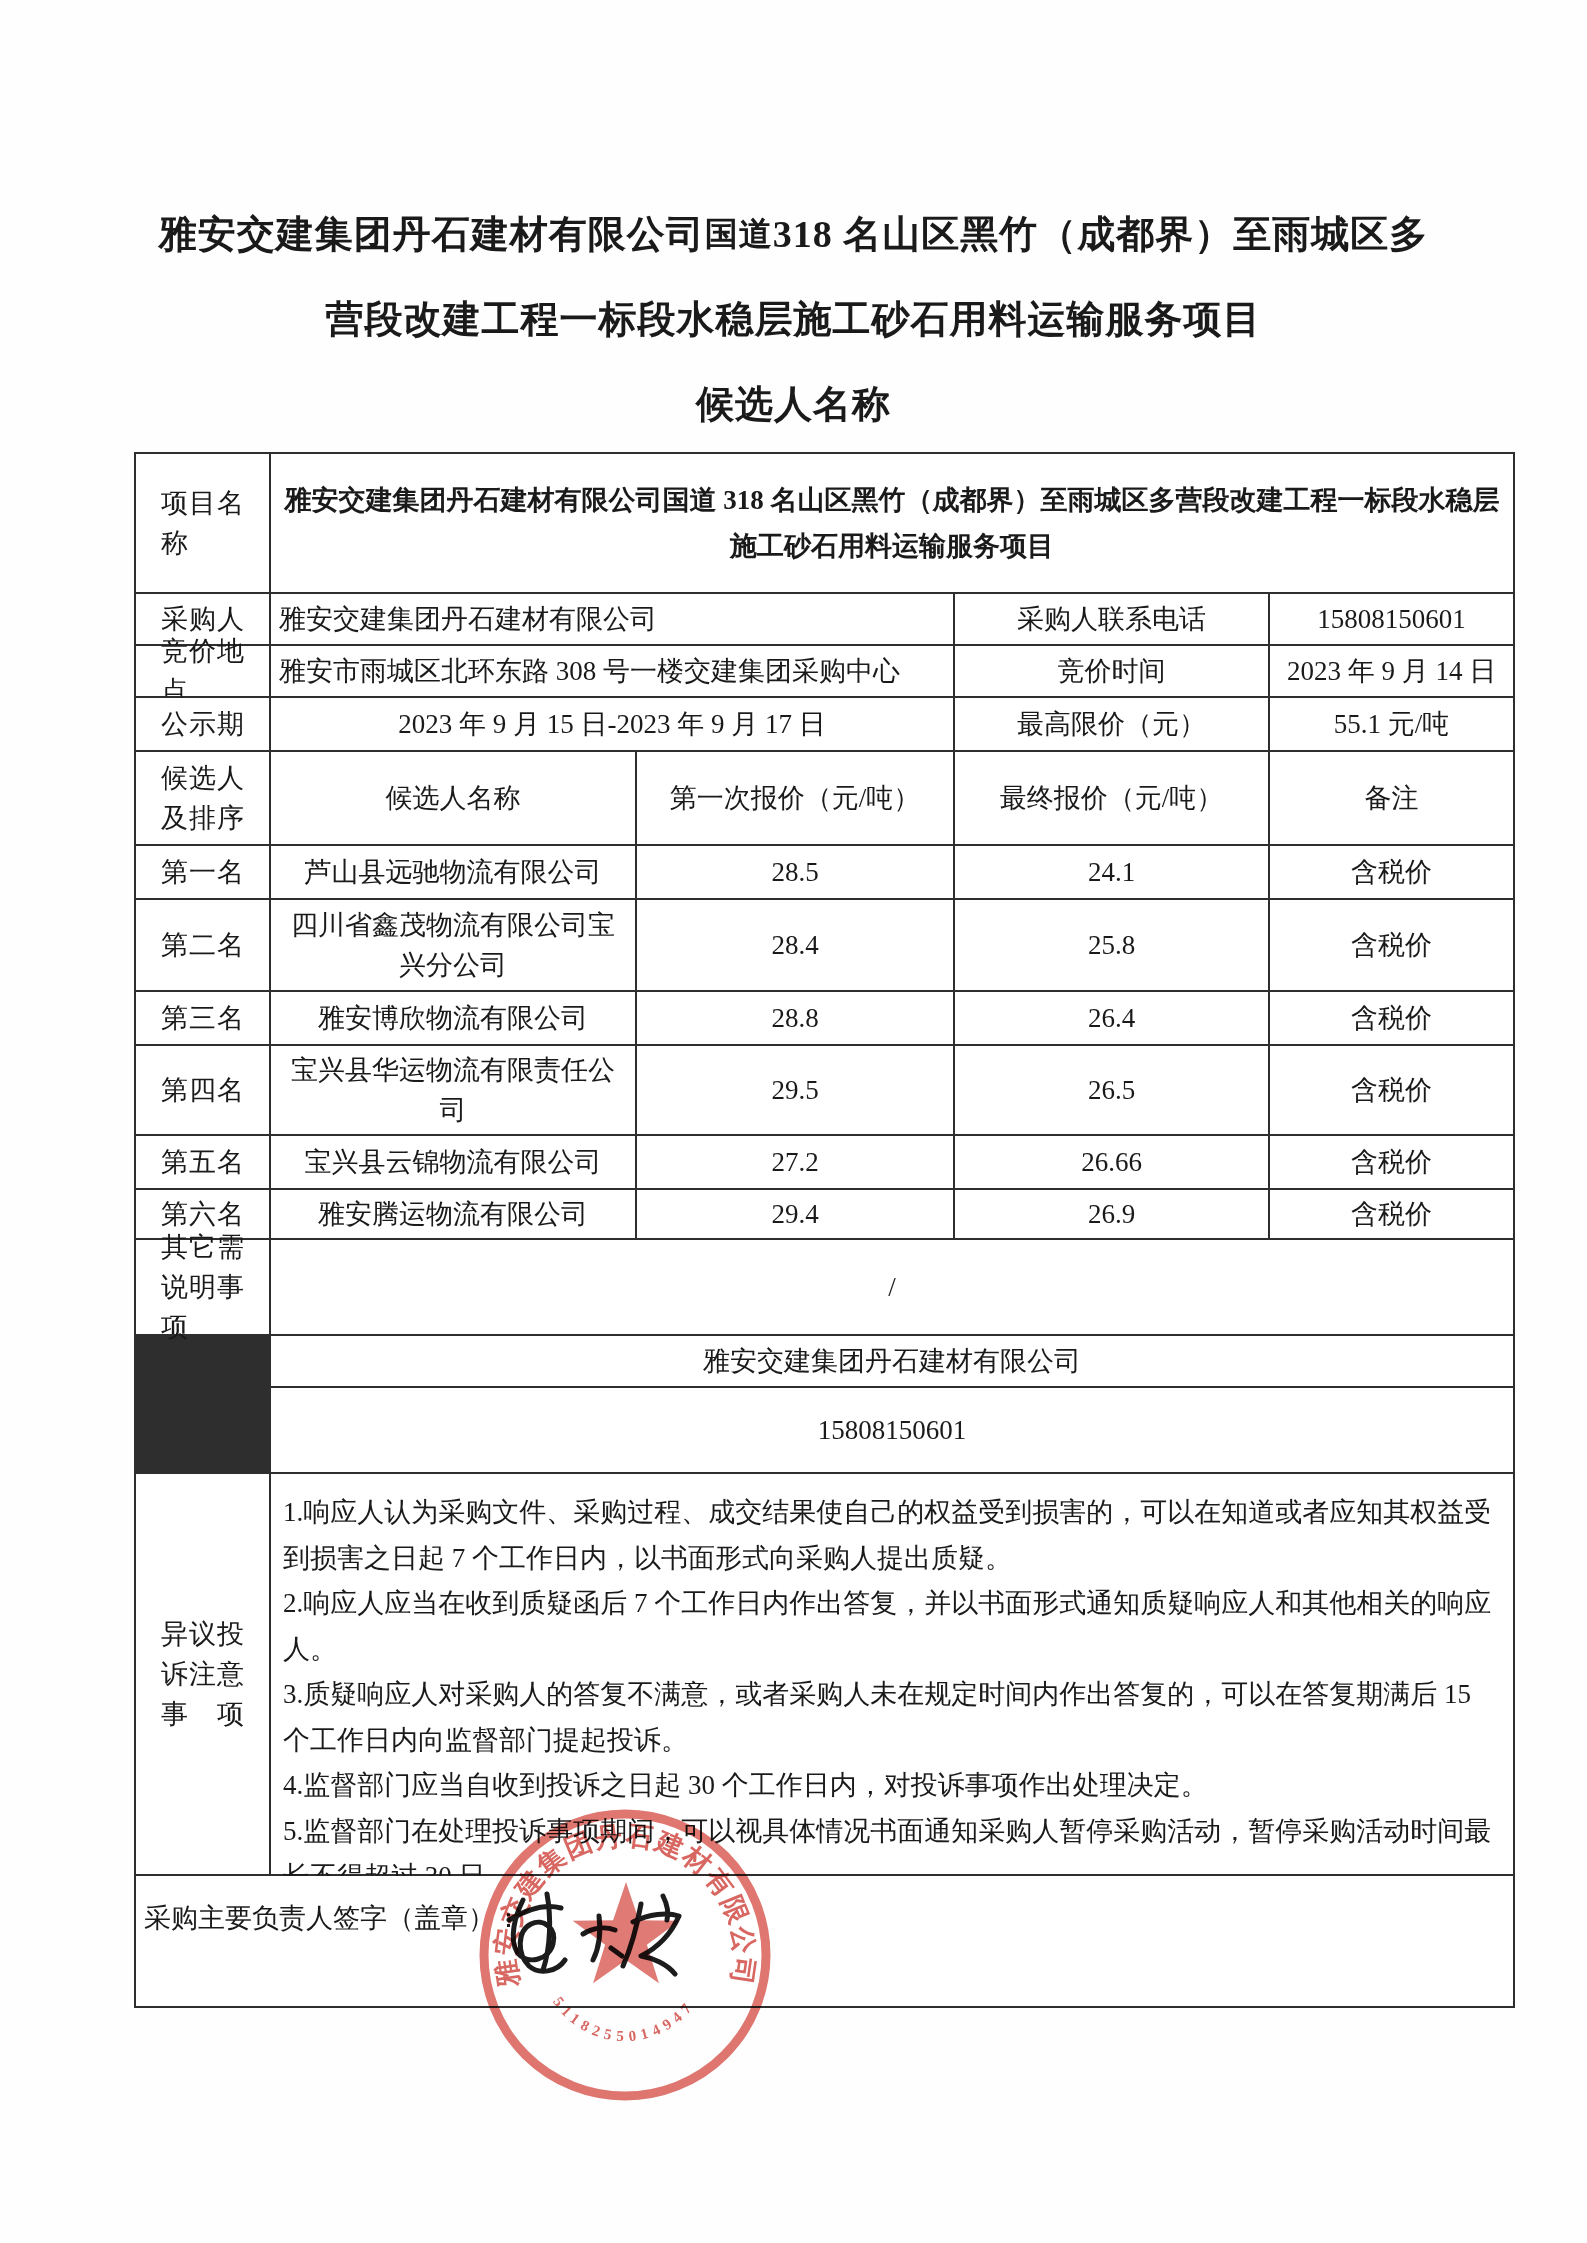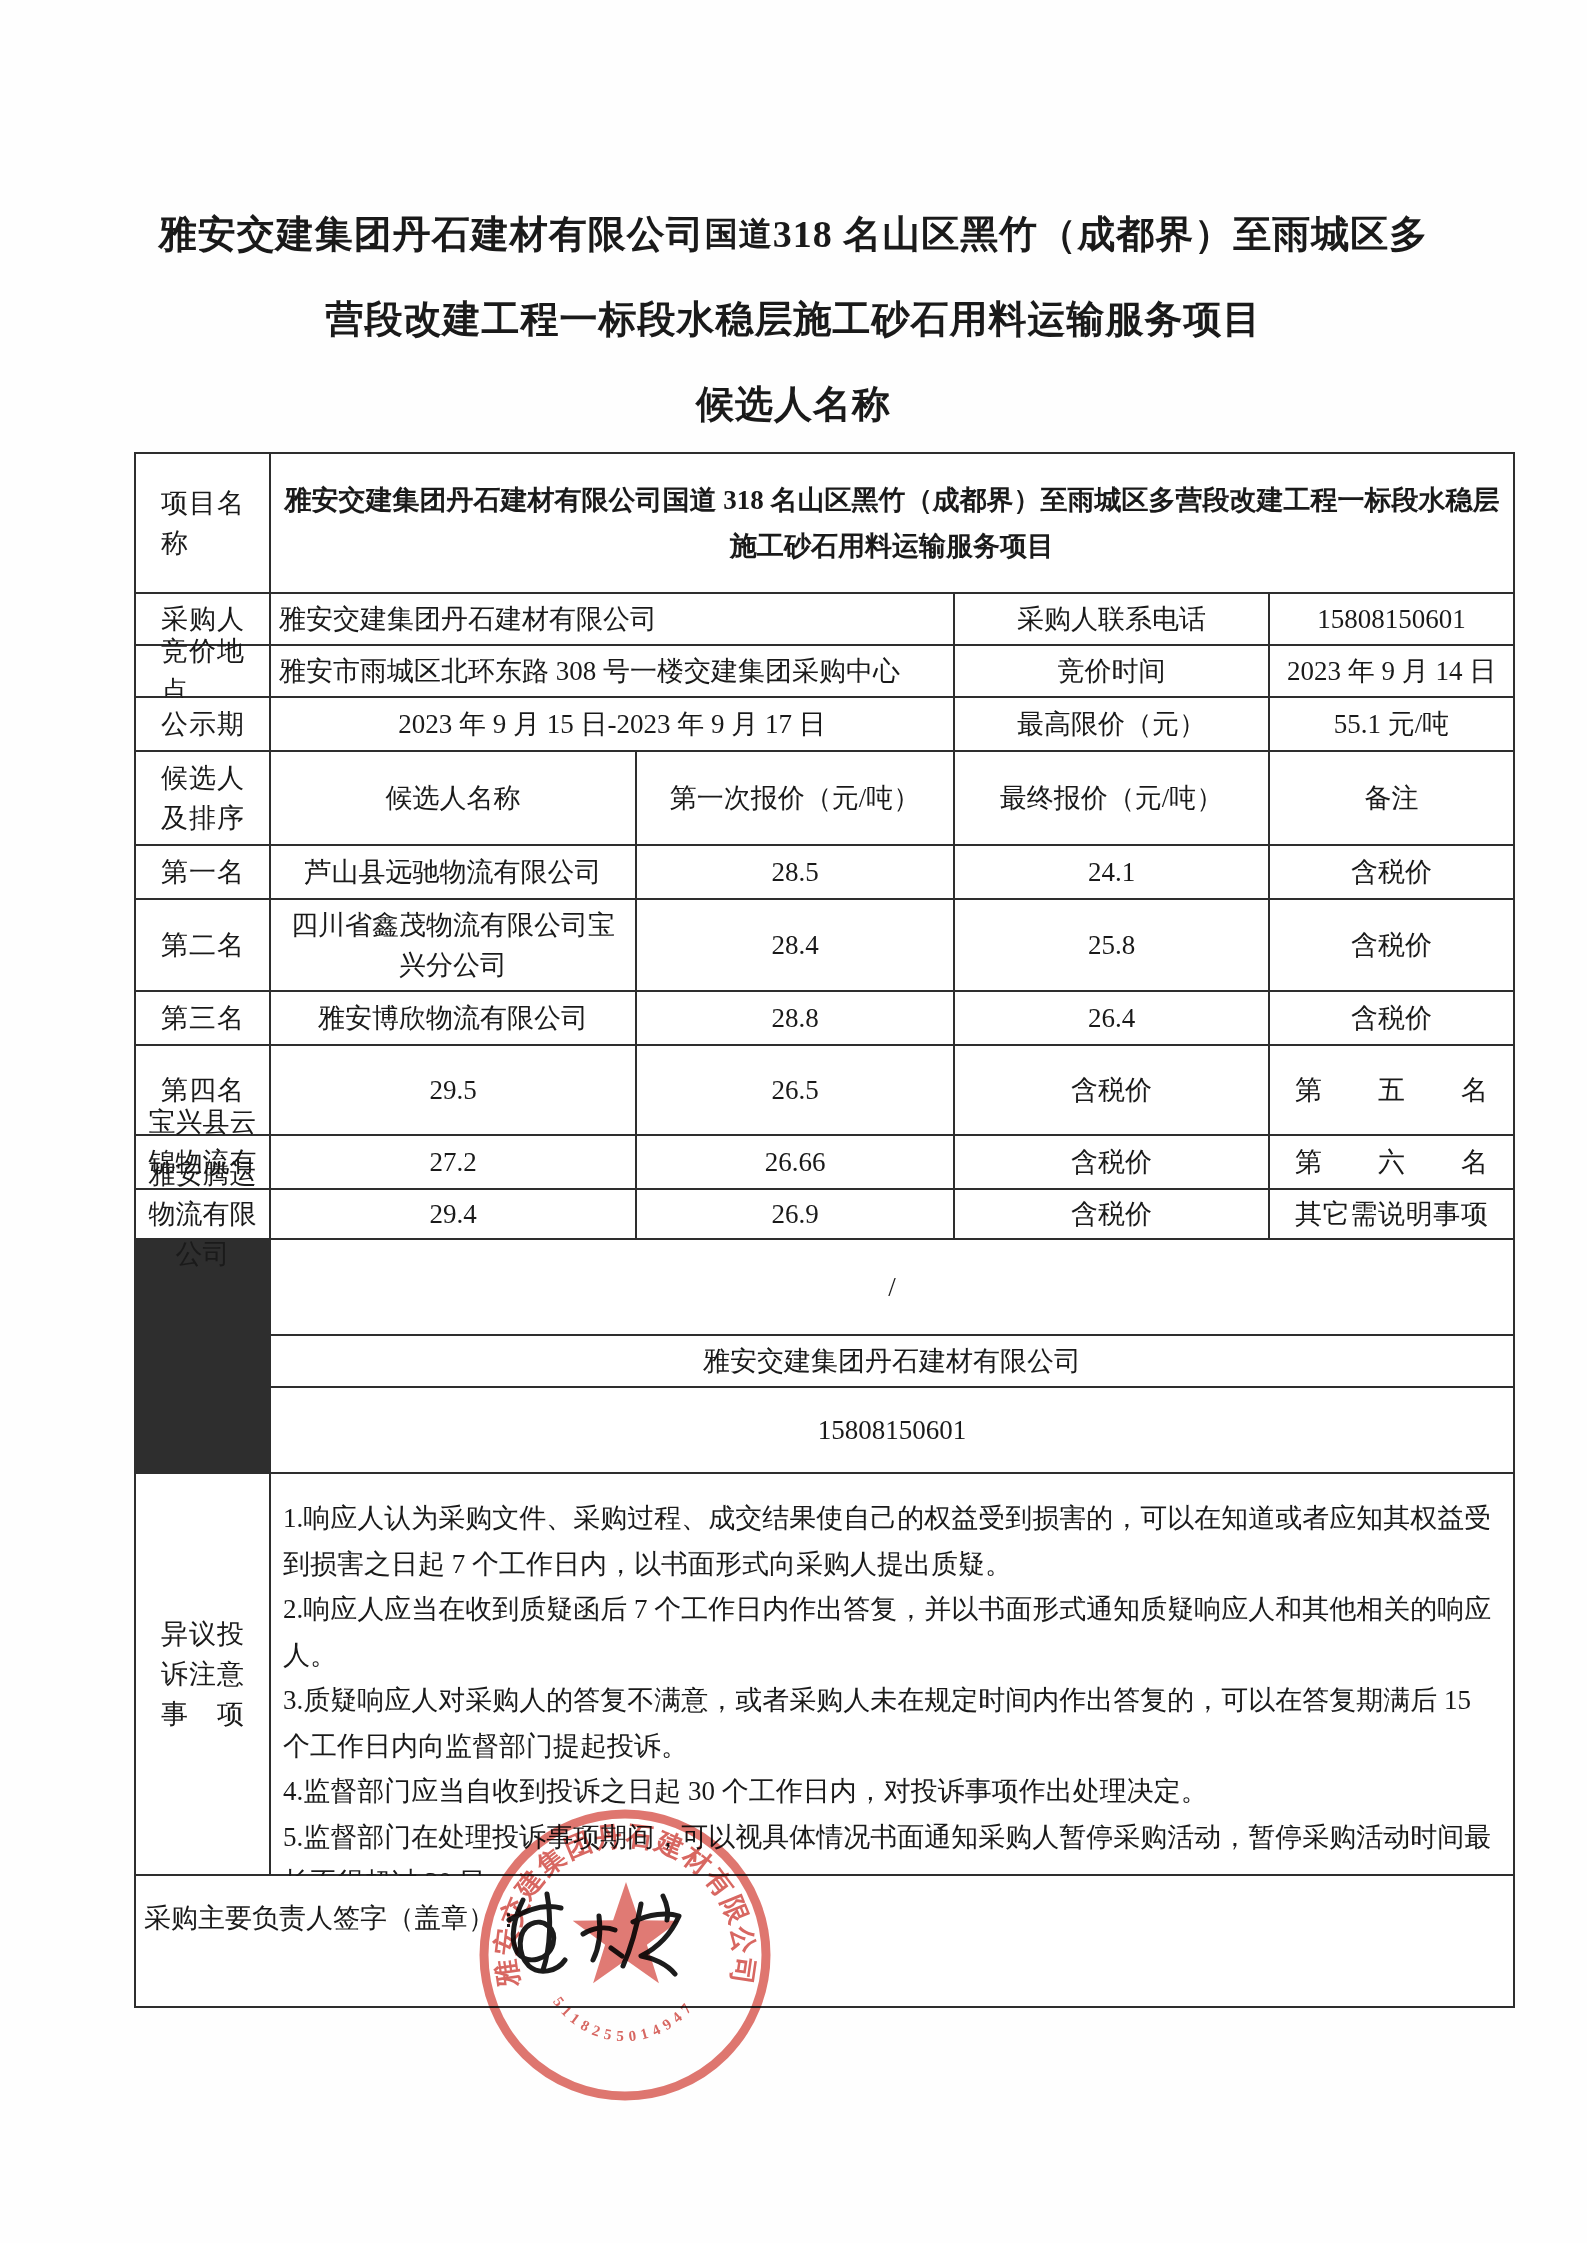--- a/index.html
+++ b/index.html
@@ -18,21 +18,21 @@
     grid-template-columns:133px 364px 316px 313px 243px;
     grid-template-rows:138px 50px 50px 52px 92px 52px 90px 52px 88px 52px 48px 94px 50px 84px 400px 130px;
     gap:2px; padding:2px; background:#2e2e2e;
   }
   .c{background:#fff; display:flex; align-items:center; justify-content:center;
      padding:2px 8px; font-size:27px; line-height:40px; box-sizing:border-box; text-align:center;}
   .lab{padding:2px 25px;}
   .lab>span{display:block; width:100%; text-align:justify; text-align-last:justify;}
   .left{justify-content:flex-start; text-align:left;}
   .project-value{font-weight:bold; line-height:46px; padding:4px 10px;text-align:center;}
-  .notes{display:block; text-align:left; line-height:45.5px; padding:22px 12px;}
+  .notes{display:block; text-align:left; line-height:45.5px; padding:16px 12px;}
   .notes p{margin:0;}
   .sig-cell{display:block; text-align:left; padding:22px 8px;}
   
   .seal-svg{position:absolute; left:467px; top:1797px; mix-blend-mode:multiply; opacity:.92;}
   .sign-svg{position:absolute; left:495px; top:1882px; mix-blend-mode:multiply;}
 </style>
 </head>
 <body>
 
 <div class="page">
@@ -99,20 +99,21 @@
         <span>第三名</span>
       </div>
     <div class="c">雅安博欣物流有限公司</div>
     <div class="c">28.8</div>
     <div class="c">26.4</div>
     <div class="c">含税价</div>
 
     <div class="c lab">
         <span>第四名</span>
       </div>
+    <div class="c">宝兴县华运物流有限责任公司</div>
     <div class="c">29.5</div>
     <div class="c">26.5</div>
     <div class="c">含税价</div>
 
     <div class="c lab">
         <span>第五名</span>
       </div>
     <div class="c">宝兴县云锦物流有限公司</div>
     <div class="c">27.2</div>
     <div class="c">26.66</div>

